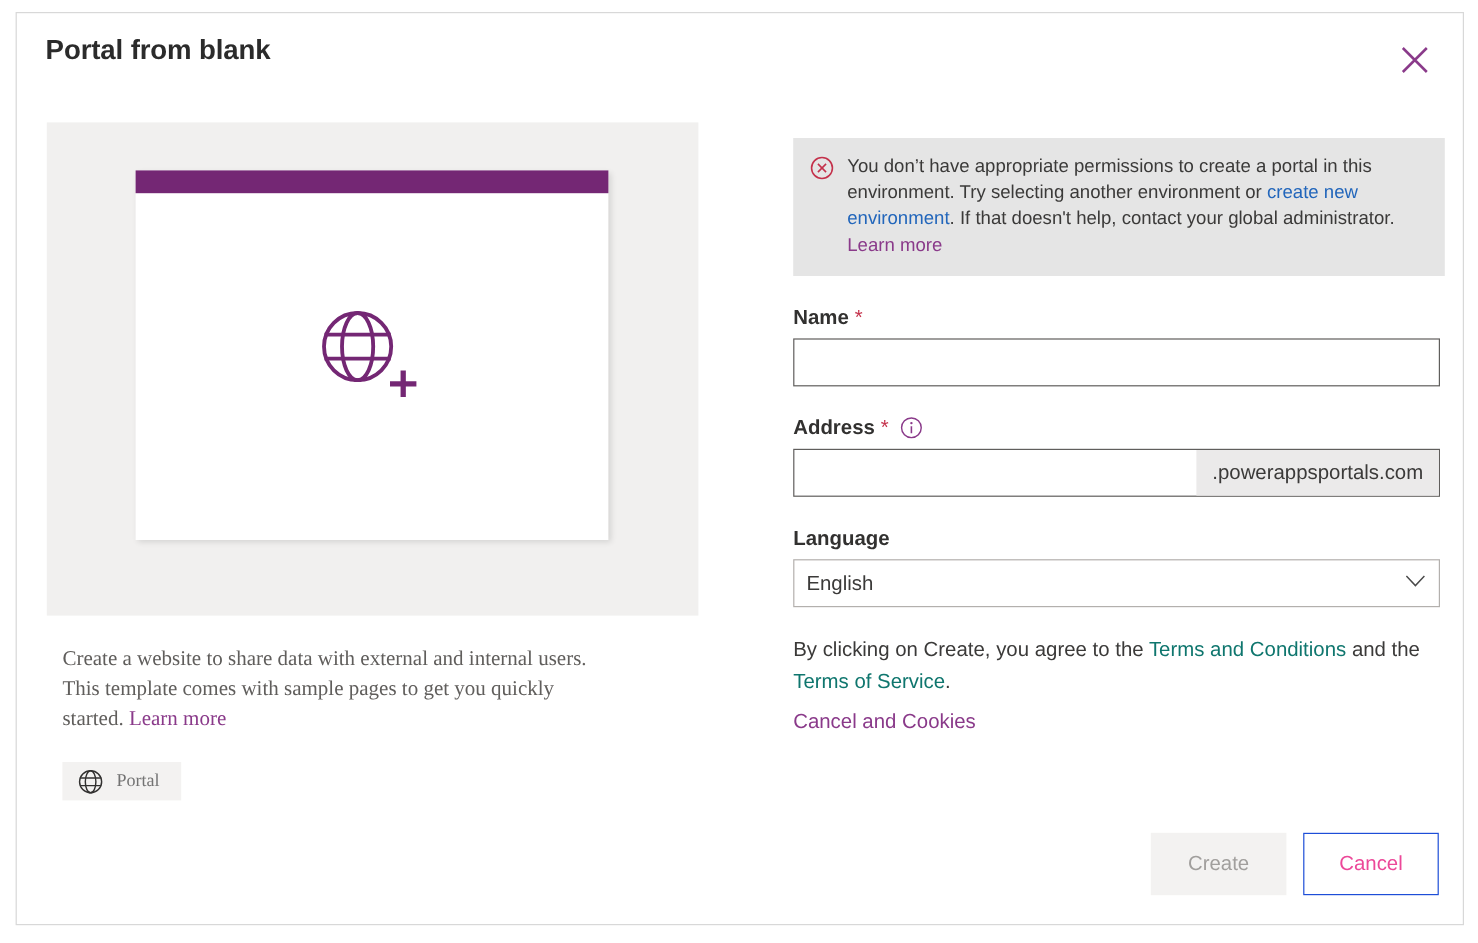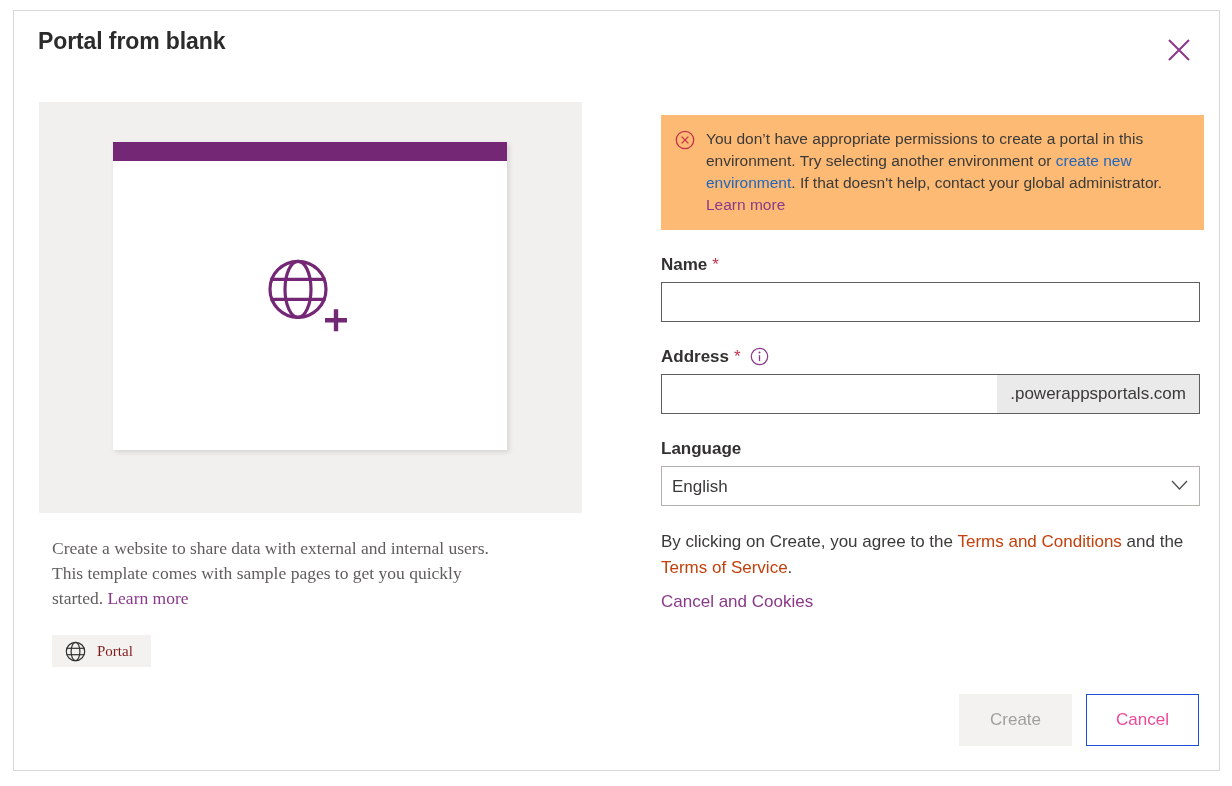--- a/index.html
+++ b/index.html
@@ -79,35 +79,35 @@
   .tag-chip {
     margin-top: 24px;
     margin-left: 13px;
     display: inline-flex;
     align-items: center;
     gap: 11px;
     height: 32px;
     padding: 0 18px 0 13px;
     background: #f3f2f1;
     font-size: 15px;
-    color: #7f1d1d;
+    color: #737373;
     cursor: pointer;
   }
   .tag-chip svg { display: block; }
 
   
   .right-col {
     position: absolute;
     left: 647px; top: 104px;
     width: 540px;
   }
   .err-banner {
     display: flex;
     gap: 11px;
-    background: #fdba74;
+    background: #e5e5e5;
     padding: 13px 14px 14px 14px;
     width: 543px;
   }
   .err-icon { flex: 0 0 auto; padding-top: 2px; }
   .err-icon svg { display: block; }
   .err-text {
     font-size: 15.5px;
     line-height: 22px;
     color: #3b3a39;
   }
@@ -185,21 +185,21 @@
     transform: translateY(-50%);
     pointer-events: none;
   }
   .terms {
     margin-top: 23px;
     width: 530px;
     font-size: 17px;
     line-height: 26px;
     color: #3b3a39;
   }
-  .terms .lnk { color: #c2410c; }
+  .terms .lnk { color: #0f766e; }
   .privacy {
     margin-top: 11px;
     font-size: 17px;
     color: #8a3a8a;
     display: inline-block;
     cursor: pointer;
   }
 
   
   .footer {

